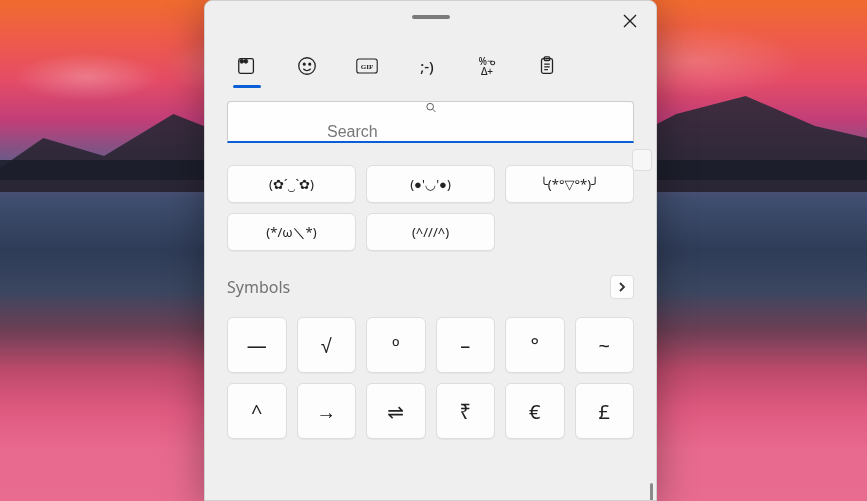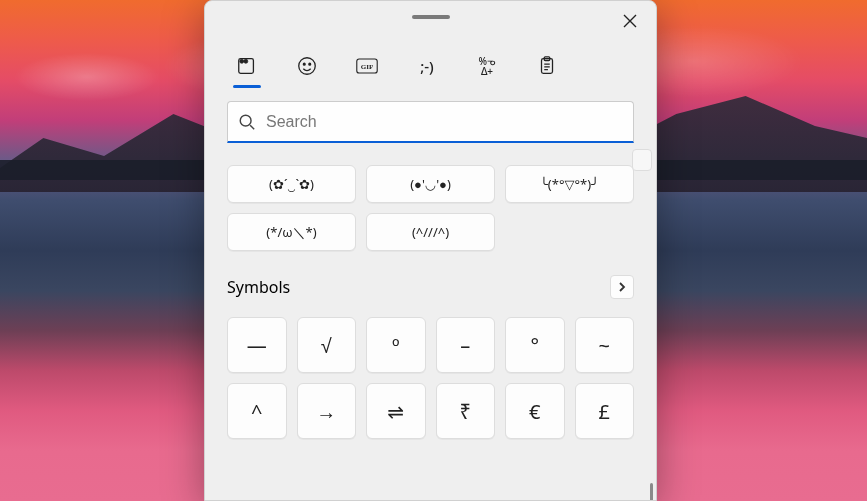--- a/index.html
+++ b/index.html
@@ -36,29 +36,29 @@
   }
   .panel-top { height: 36px; position: relative; }
   .grip { position:absolute; left:50%; top:14px; transform:translateX(-50%); width:38px; height:4px; background:#7a7a7a; border-radius:2px; }
   .close { position:absolute; right:14px; top:8px; width:24px; height:24px; display:flex; align-items:center; justify-content:center; cursor:pointer; color:#222; }
   .close svg { width:14px; height:14px; stroke:#222; stroke-width:1.4; }
   .tabs { display:flex; gap:28px; padding:8px 26px 0 26px; height:50px; align-items:center; }
   .tab { width:32px; height:40px; display:flex; align-items:center; justify-content:center; cursor:pointer; position:relative; color:#222; }
   .tab.active::after { content:""; position:absolute; bottom:-2px; left:2px; right:2px; height:3px; background:#0a5fd6; border-radius:2px; }
   .tab svg { width:22px; height:22px; stroke:#222; fill:none; stroke-width:1.4; }
   .tab .txt { font-size:15px; font-weight:500; color:#222; }
-  .searchwrap { margin:14px 22px 0 22px; height:42px; display:flex; align-items:center; background:#fefefe; border:1px solid #ccc; border-bottom:2px solid #0a5fd6; border-radius:4px 4px 0 0; padding:0 10px; gap:10px; }
+  .searchwrap { margin:14px 22px 0 22px; height:42px; display:flex; align-items:center; background:#fefefe; border:1px solid #ccc; border-bottom:2px solid #0a5fd6; border-radius:4px 4px 0 0; padding:0 10px; gap:10px;flex-direction:column; }
   .searchwrap svg { width:18px; height:18px; stroke:#444; fill:none; stroke-width:1.6; }
   .search-input { flex:1; border:none; outline:none; font-size:16px; background:transparent; color:#222; }
   .search-input::placeholder { color:#777; }
   .scroll { flex:1; overflow:hidden; padding:0 22px; position:relative; }
   .kaomoji-grid { margin-top:22px; display:grid; grid-template-columns:repeat(3,1fr); gap:10px; }
   .kaomoji { height:38px; background:#fdfdfd; border:1px solid #ddd; border-radius:6px; display:flex; align-items:center; justify-content:center; font-size:13px; color:#222; cursor:pointer; overflow:hidden; white-space:nowrap; padding:0 4px; box-shadow:0 1px 0 rgba(0,0,0,0.04); }
   .section-head { margin-top:24px; display:flex; align-items:center; justify-content:space-between; }
-  .section-head h3 { font-size:16px; font-weight:400; color:#000000; }
+  .section-head h3 { font-size:16px; font-weight:400; color:#737373; }
   .more { width:24px; height:24px; border:1px solid #ddd; border-radius:4px; background:#fdfdfd; display:flex; align-items:center; justify-content:center; cursor:pointer; }
   .more svg { width:10px; height:10px; stroke:#333; fill:none; stroke-width:1.8; }
   .sym-grid { margin-top:18px; display:grid; grid-template-columns:repeat(6,1fr); gap:10px; }
   .sym { height:56px; background:#fdfdfd; border:1px solid #ddd; border-radius:6px; display:flex; align-items:center; justify-content:center; font-size:20px; color:#222; cursor:pointer; box-shadow:0 1px 0 rgba(0,0,0,0.04); }
   .ghost-row { position:absolute; top:6px; right:4px; width:20px; height:22px; border:1px solid #ddd; border-radius:4px; background:#f7f7f7; }
   .scrollbar-hint { position:absolute; right:3px; top:340px; width:3px; height:120px; background:#8a8a8a; border-radius:2px; }
 </style>
 </head>
 <body>
 

